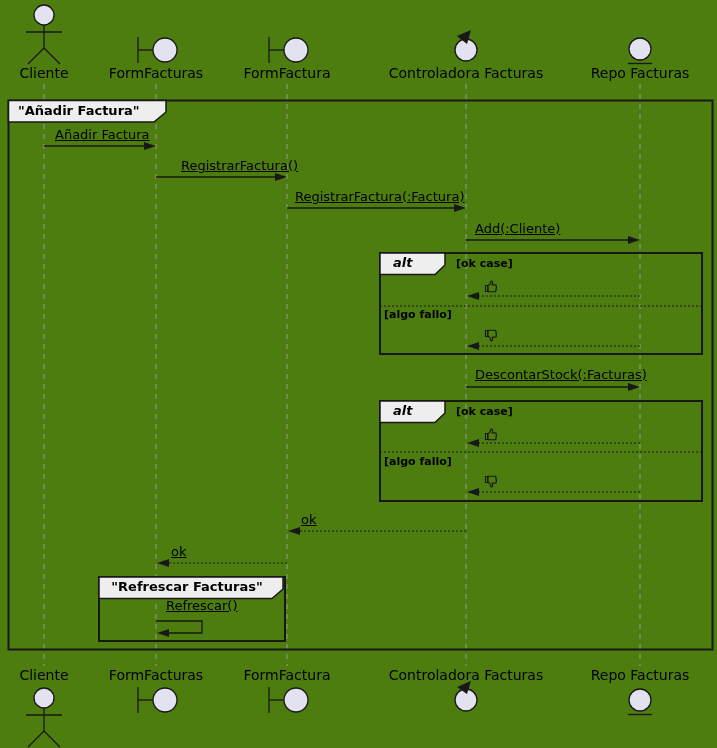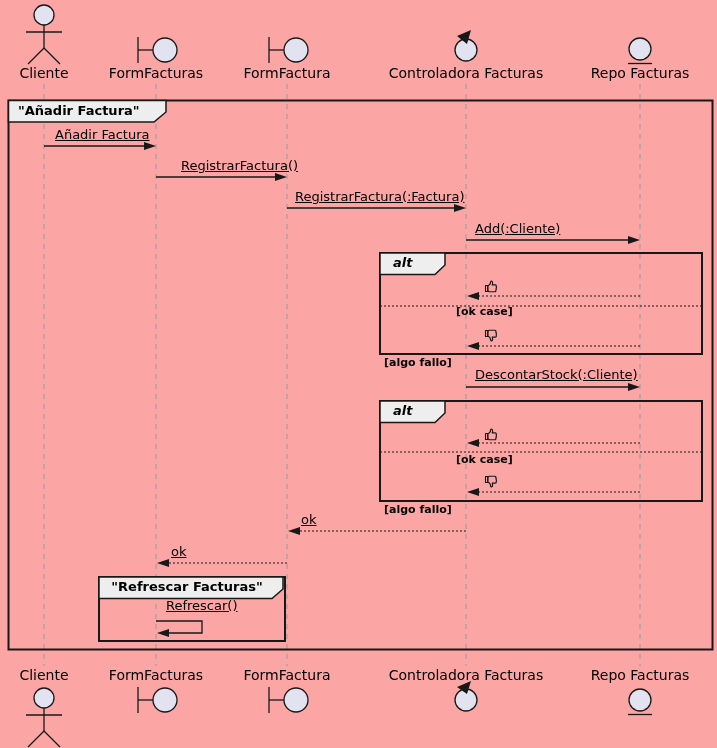--- a/index.html
+++ b/index.html
@@ -1,26 +1,26 @@
 <!DOCTYPE html>
 <html><head>
 <meta charset="utf-8">
 <style>
   html,body{margin:0;padding:0;background:#ffffff;}
   #canvas{
-    position:relative;width:717px;height:748px;background:#fca5a5;overflow:hidden;
+    position:relative;width:717px;height:748px;background:#4d7c0f;overflow:hidden;
     font-family:"DejaVu Sans","Liberation Sans",sans-serif;color:#000;
   }
   #diagram-svg{position:absolute;left:0;top:0;}
   .txt{position:absolute;white-space:nowrap;line-height:1.15;}
   .plabel{font-size:14px;transform:translateX(-50%);}
   .msg{font-size:13px;text-decoration:underline;}
   .frame-title{font-size:13px;font-weight:bold;}
   .alt-op{font-size:13px;font-weight:bold;font-style:italic;}
-  .guard{font-size:11px;font-weight:bold;margin-top:48px;}
+  .guard{font-size:11px;font-weight:bold;}
   .group-title{font-size:13px;font-weight:bold;text-align:center;}
 </style>
 </head>
 <body>
 
 <div id="canvas">
 
   <svg id="diagram-svg" width="717" height="748" viewBox="0 0 717 748">
     <defs>
       <g id="thumb-up-shape" fill="none" stroke="#181818" stroke-width="1.1" stroke-linejoin="round">
@@ -175,21 +175,21 @@
   <div class="txt plabel" style="left:287px;top:65px">FormFactura</div>
   <div class="txt plabel" style="left:466px;top:65px">Controladora Facturas</div>
   <div class="txt plabel" style="left:640px;top:65px">Repo Facturas</div>
 
   <div class="txt frame-title" style="left:18px;top:104px">"Añadir Factura"</div>
 
   <div class="txt msg" style="left:55px;top:128px">Añadir Factura</div>
   <div class="txt msg" style="left:181px;top:159px">RegistrarFactura()</div>
   <div class="txt msg" style="left:295px;top:190px">RegistrarFactura(:Factura)</div>
   <div class="txt msg" style="left:475px;top:222px">Add(:Cliente)</div>
-  <div class="txt msg" style="left:475px;top:368px">DescontarStock(:Cliente)</div>
+  <div class="txt msg" style="left:475px;top:368px">DescontarStock(:Facturas)</div>
   <div class="txt msg" style="left:301px;top:513px">ok</div>
   <div class="txt msg" style="left:171px;top:545px">ok</div>
   <div class="txt msg" style="left:166px;top:599px">Refrescar()</div>
 
   <div class="txt alt-op" style="left:393px;top:256px">alt</div>
   <div class="txt guard" style="left:456px;top:258px">[ok case]</div>
   <div class="txt guard" style="left:384px;top:309px">[algo fallo]</div>
 
   <div class="txt alt-op" style="left:393px;top:404px">alt</div>
   <div class="txt guard" style="left:456px;top:406px">[ok case]</div>

